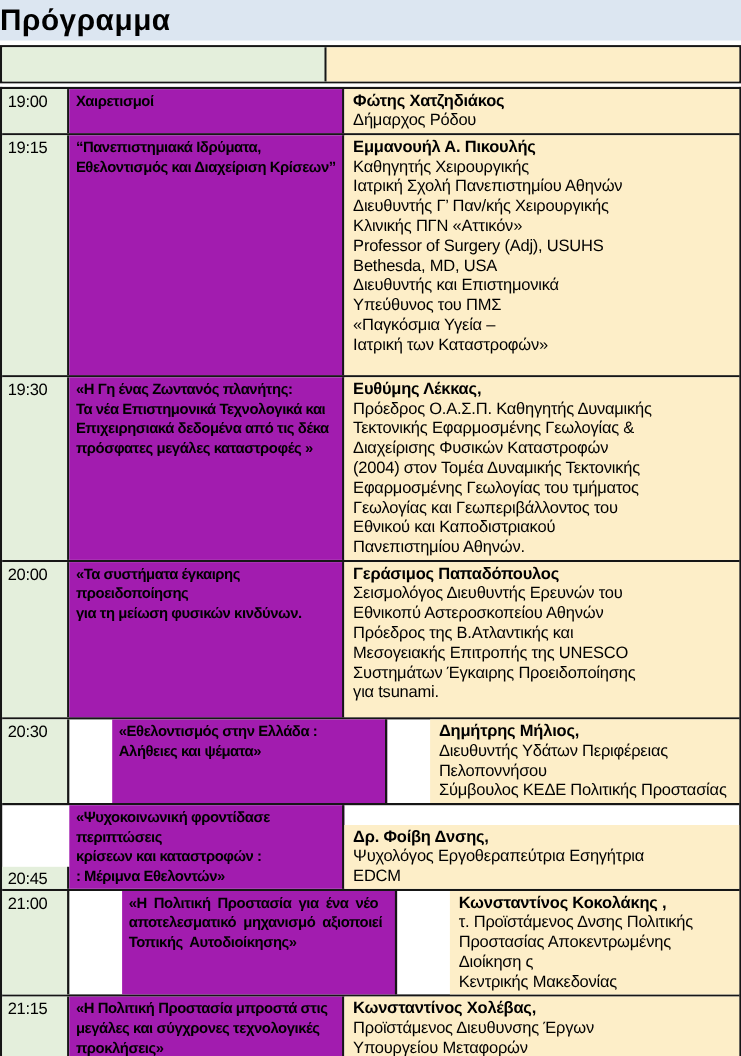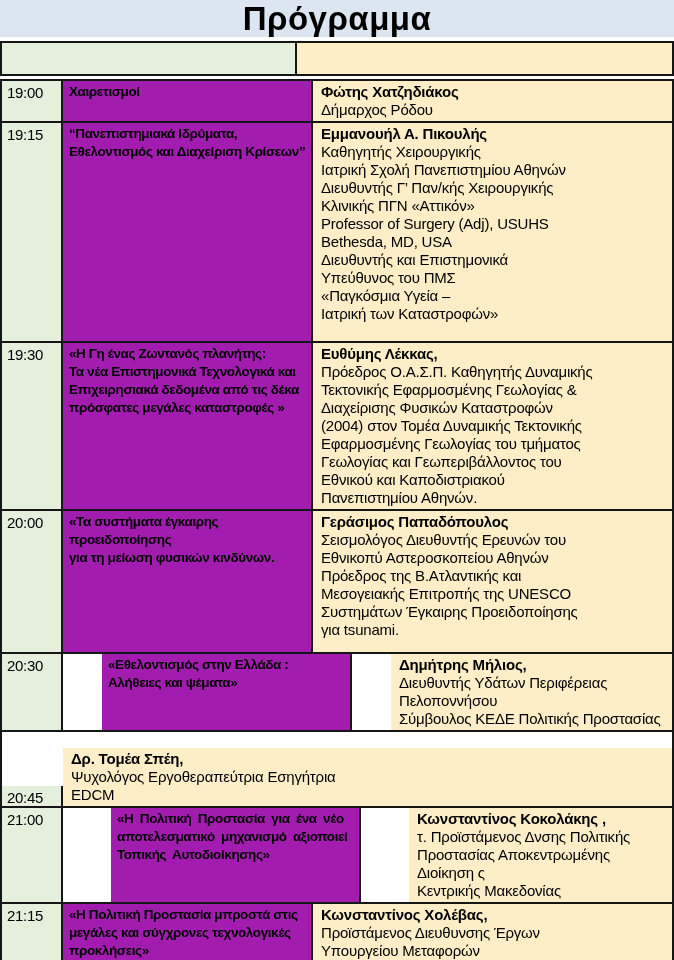--- a/index.html
+++ b/index.html
@@ -4,22 +4,22 @@
 <style>
   * { margin:0; padding:0; box-sizing:border-box; }
   html,body { background:#ffffff; }
   .page {
     width:674px; height:960px; background:#ffffff; overflow:hidden;
     font-family:"Liberation Sans","DejaVu Sans",sans-serif; color:#000;
     margin:0 auto; position:relative;
   }
   .title-band {
     height:37px; background:#dce6f1;
-    display:flex; align-items:center; justify-content:center;
-    font-size:33px; font-weight:bold; letter-spacing:0.5px;
+    display:flex; align-items:center; 
+    font-size:27px; font-weight:bold; letter-spacing:0.5px;
   }
   .gap { height:4px; background:#ffffff; }
   .gap-sm { height:3px; background:#ffffff; }
   .header-band {
     display:flex; height:35px;
     border:2px solid #161616;
   }
   .h-left  { width:295px; background:#e4efdc; border-right:2px solid #161616; }
   .h-right { flex:1; background:#fdeec8; }
   .tbody {
@@ -142,22 +142,25 @@
       <div class="c-speaker">
         <div class="sp-name">Δημήτρης Μήλιος,</div>
         <div class="sp-desc"> Διευθυντής Υδάτων Περιφέρειας
 Πελοποννήσου
 Σύμβουλος ΚΕΔΕ Πολιτικής Προστασίας</div>
       </div>
     </div>
 
     <div class="row r6">
       <div class="c-time">20:45</div>
+      <div class="c-topic">«Ψυχοκοινωνική φροντίδασε περιπτώσεις
+κρίσεων και καταστροφών :
+: Μέριμνα Εθελοντών»</div>
       <div class="c-speaker">
-        <div class="sp-name">Δρ. Τομέα Σπέη,</div>
+        <div class="sp-name">Δρ. Φοίβη Δνσης,</div>
         <div class="sp-desc"> Ψυχολόγος Εργοθεραπεύτρια Εσηγήτρια
 EDCM</div>
       </div>
     </div>
 
     <div class="row r7">
       <div class="c-time">21:00</div>
       <div class="c-topic">«Η Πολιτική Προστασία για ένα νέο
 αποτελεσματικό μηχανισμό αξιοποιεί
 Τοπικής Αυτοδιοίκησης»</div>

